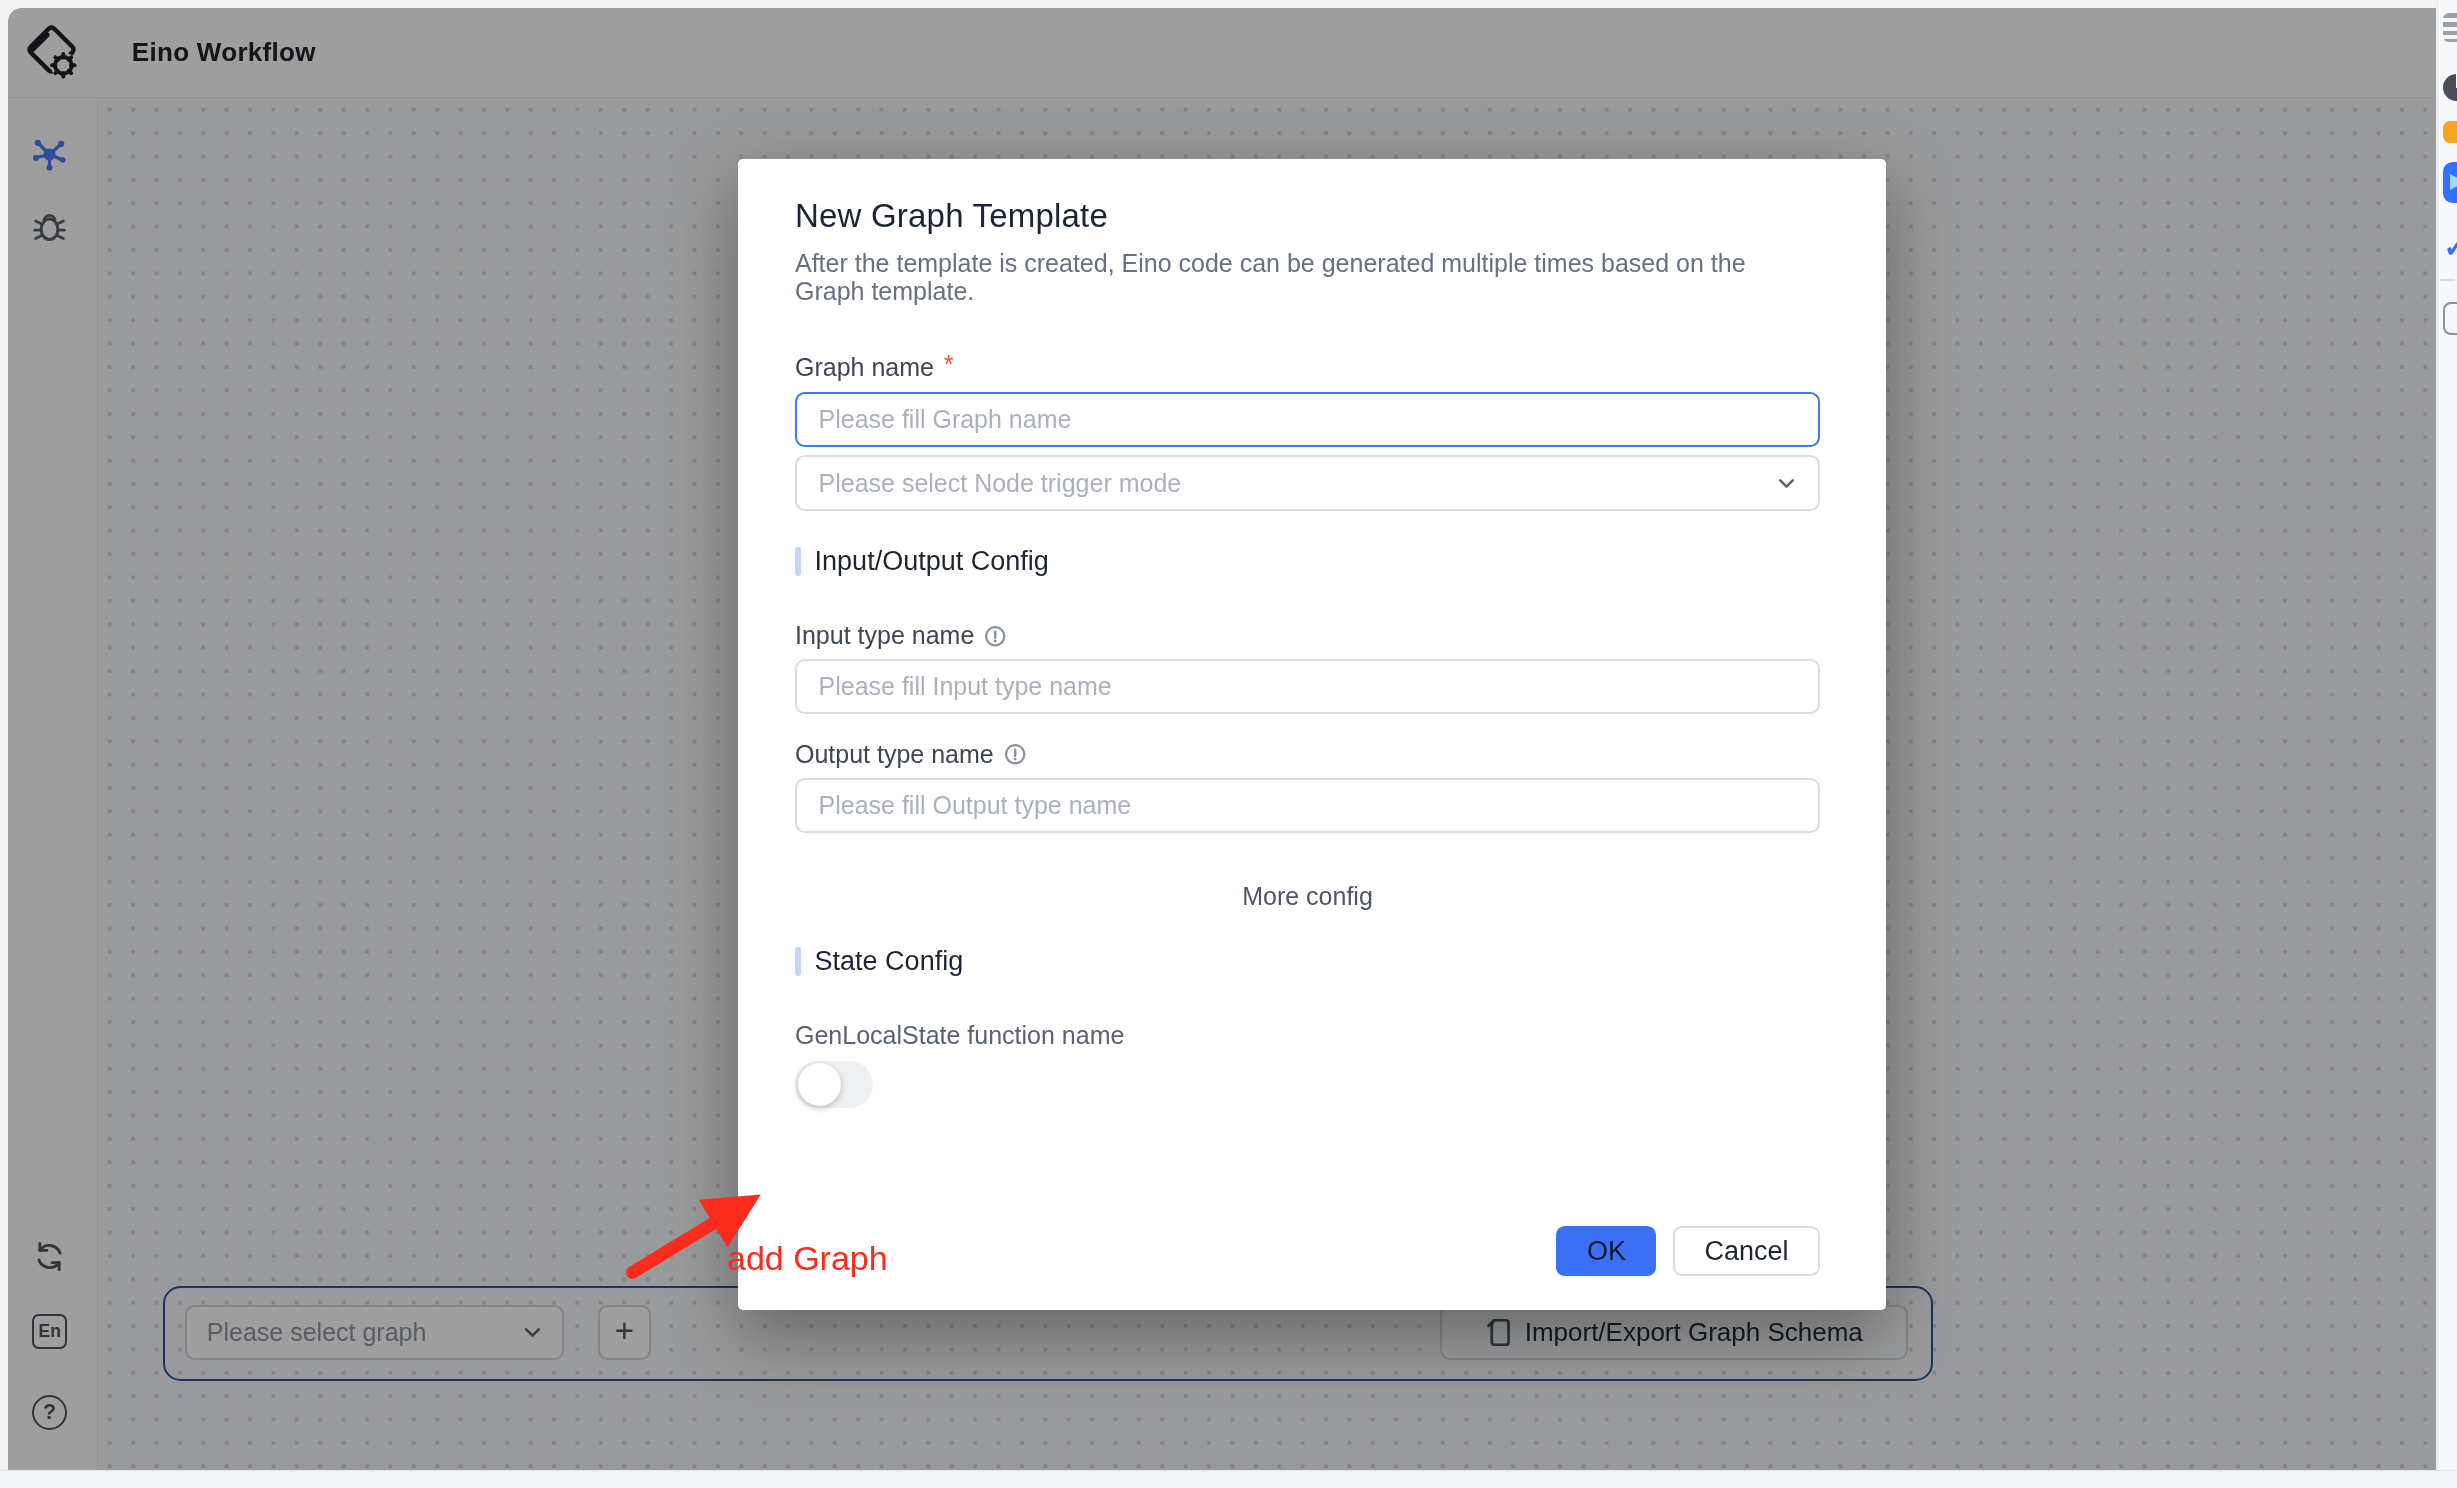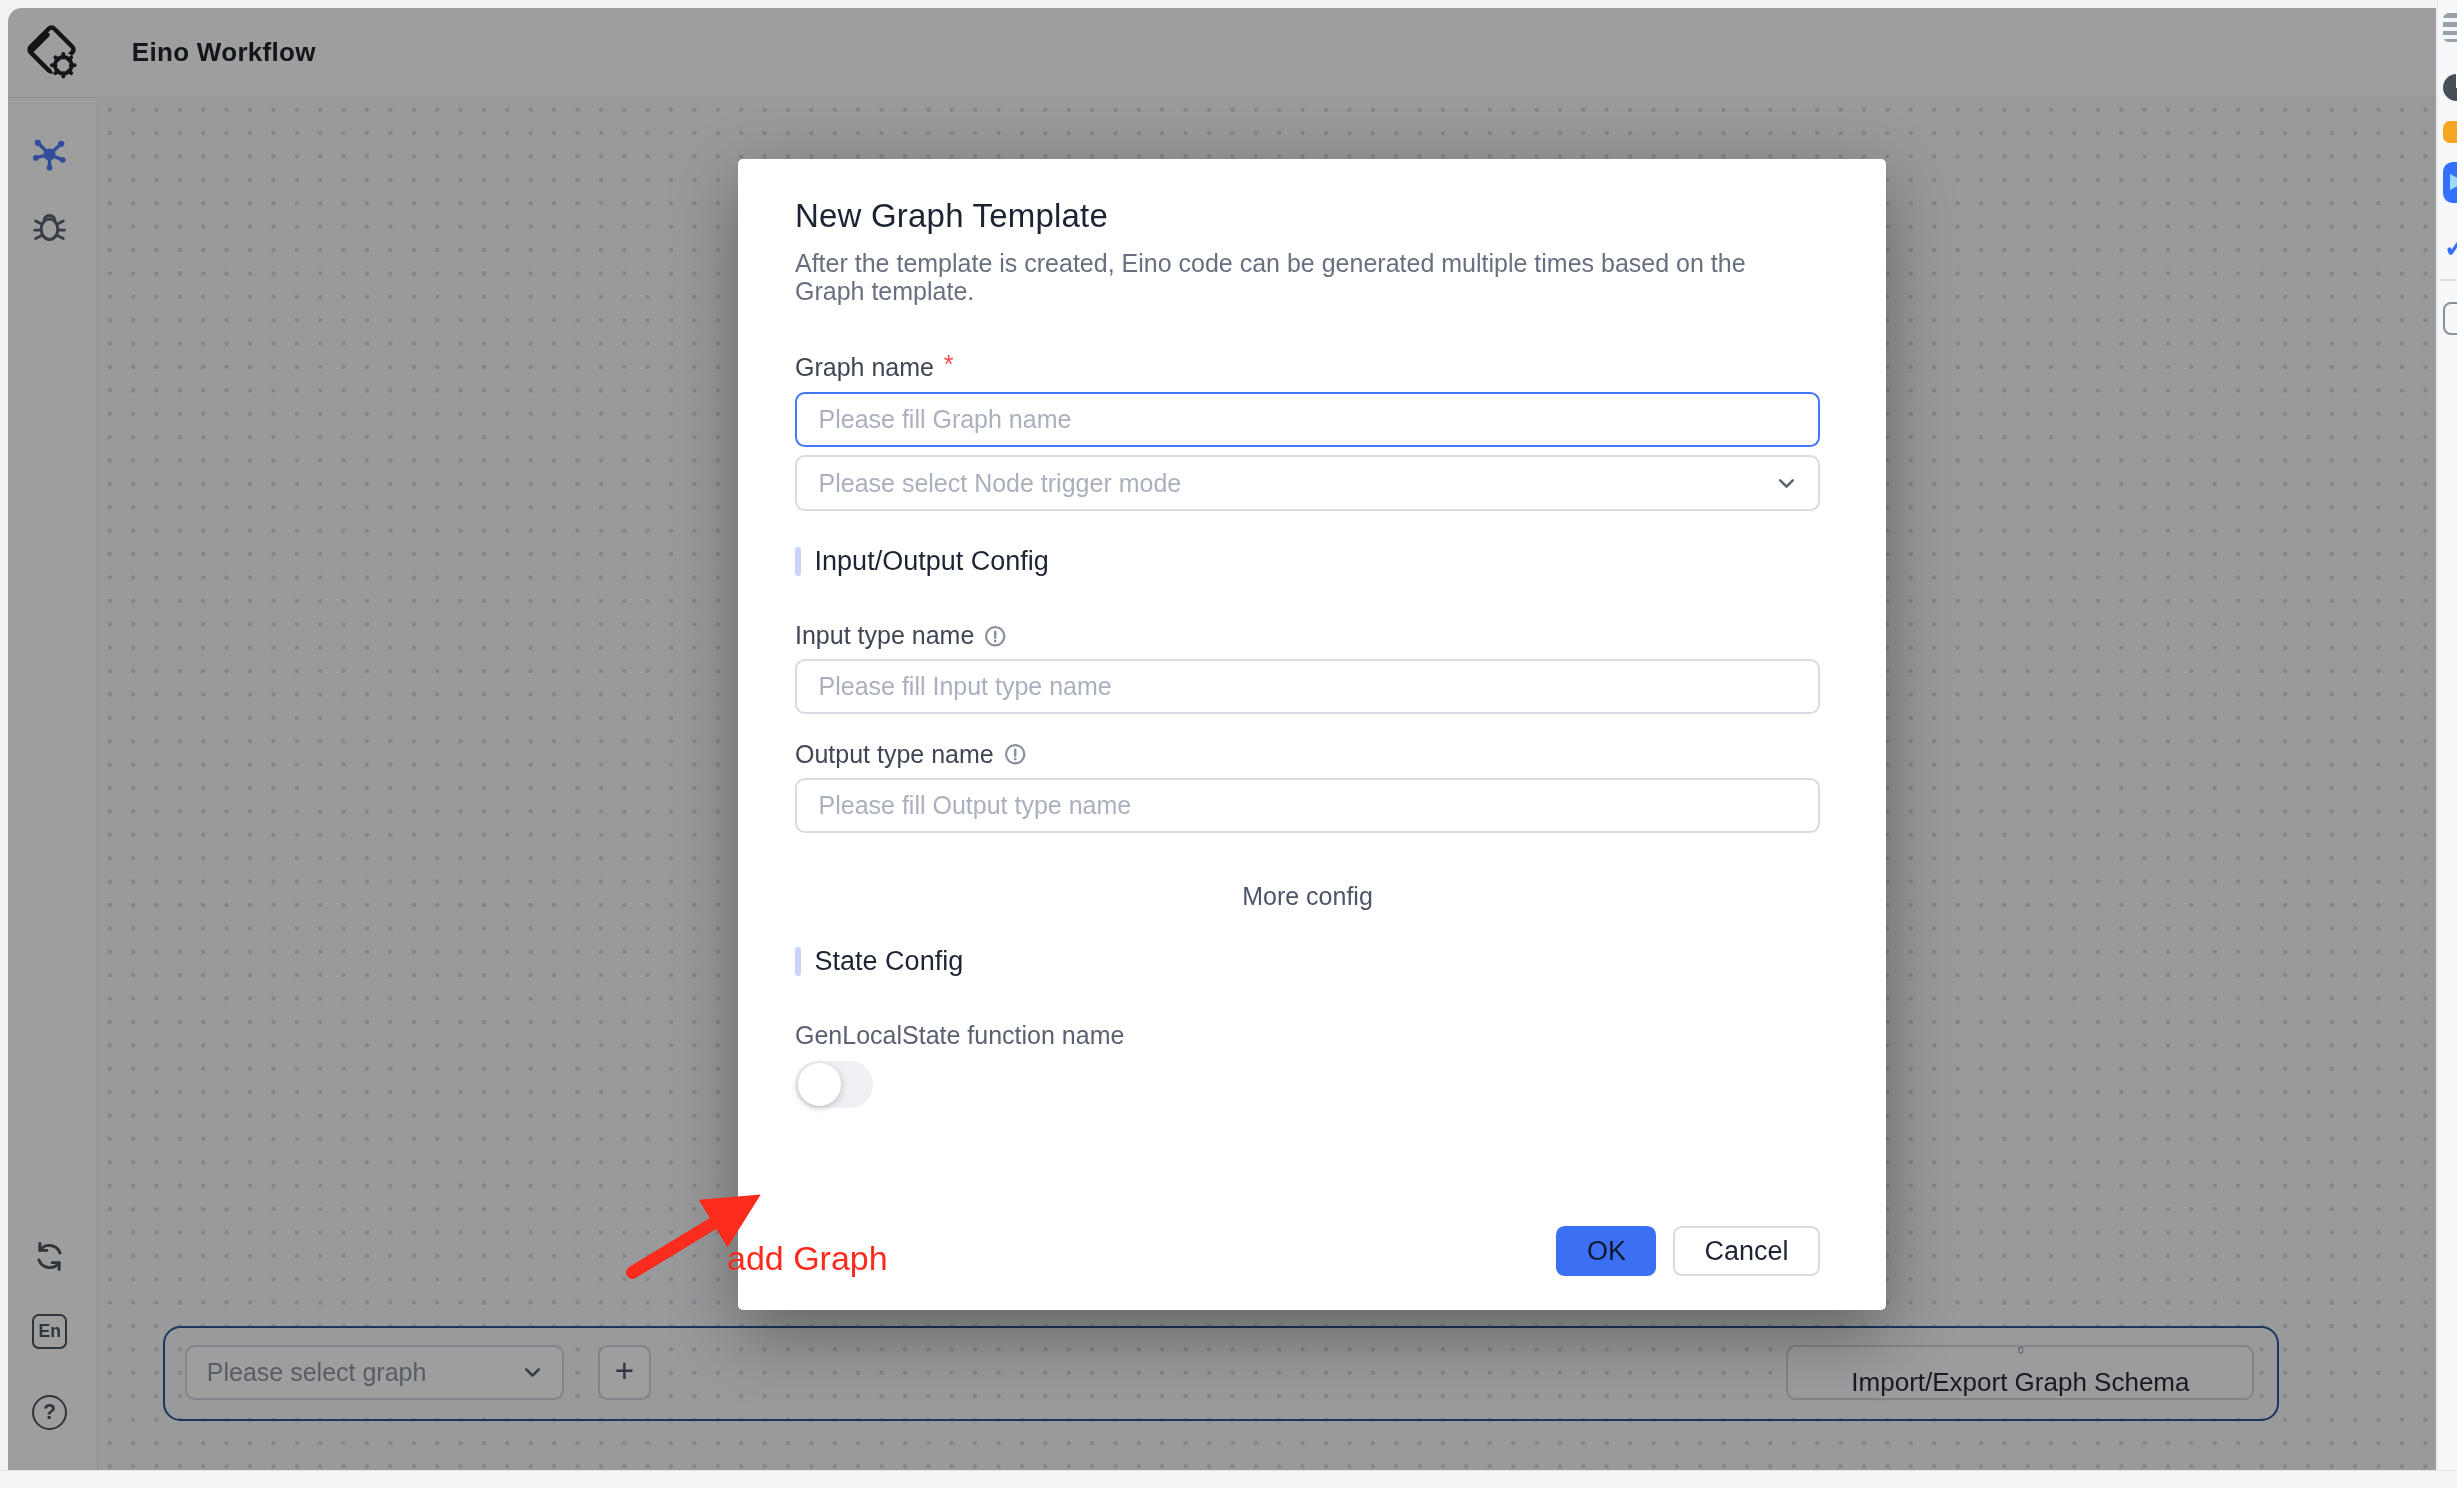--- a/index.html
+++ b/index.html
@@ -16,34 +16,34 @@
   .app-title { position:absolute; left:124px; top:0; height:90px; display:flex; align-items:center;
                font-size:26px; font-weight:bold; color:#20242b; letter-spacing:0.3px; }
   .sidebar { position:absolute; left:0; top:90px; width:90px; height:1372px; background:#ffffff;
              border-right:1px solid #e8eaee; }
   .side-icon { position:absolute; left:22.4px; width:39px; height:39px; display:flex;
                align-items:center; justify-content:center; cursor:pointer; }
   .canvas { position:absolute; left:90px; top:90px; right:0; bottom:0;
             background-color:#f7f8fa;
             background-image:radial-gradient(#d4d7dc 2px, transparent 2.4px);
             background-size:23.4px 23.4px; }
-  .toolbar { position:absolute; left:155px; top:1318px; width:2116px; height:95px;
+  .toolbar { position:absolute; left:155px; top:1278px; width:1770px; height:95px;
              border:2.9px solid #2e549b; border-radius:17.6px; }
   .graph-select { position:absolute; left:20.5px; top:17.6px; width:379px; height:55px; background:#fff;
                   border:2px solid #d3d6dc; border-radius:9.8px; display:flex; align-items:center;
                   padding:0 17.6px 0 19.5px; cursor:pointer; }
   .graph-select span { flex:1; font-size:25px; color:#8f95a3; }
   .plus-btn { position:absolute; left:433px; top:17.6px; width:53px; height:55px; background:#fff;
               border:2px solid #d3d6dc; border-radius:9.8px; font-size:33px; color:#4e5569;
               display:flex; align-items:center; justify-content:center; cursor:pointer;
               font-family:"Liberation Sans", sans-serif; padding-bottom:3.9px; }
   .impexp-btn { position:absolute; right:22.4px; top:17.6px; width:468px; height:55px; background:#fbfcfd;
                 border:2px solid #d3d6dc; border-radius:9.8px; display:flex; align-items:center;
                 justify-content:center; gap:13.7px; font-size:26px; color:#272d37; cursor:pointer;
-                font-family:"Liberation Sans", sans-serif;flex-direction:column; }
+                font-family:"Liberation Sans", sans-serif; }
 
   
   .dim { position:absolute; left:7.8px; top:7.8px; width:2428px; height:1462px;
          background:rgba(0,0,0,0.38); border-radius:13.7px 0 0 0; z-index:5; }
 
   
   .modal { position:absolute; left:738px; top:159px; width:1148px; height:1151px; background:#ffffff;
            border-radius:5px; box-shadow:0 23.4px 68px rgba(0,0,0,.35); z-index:10;
            padding:35px 66px 0 57px; }
   .modal h1 { font-size:33px; font-weight:400; color:#1c2333; line-height:43px; letter-spacing:0.2px; }

